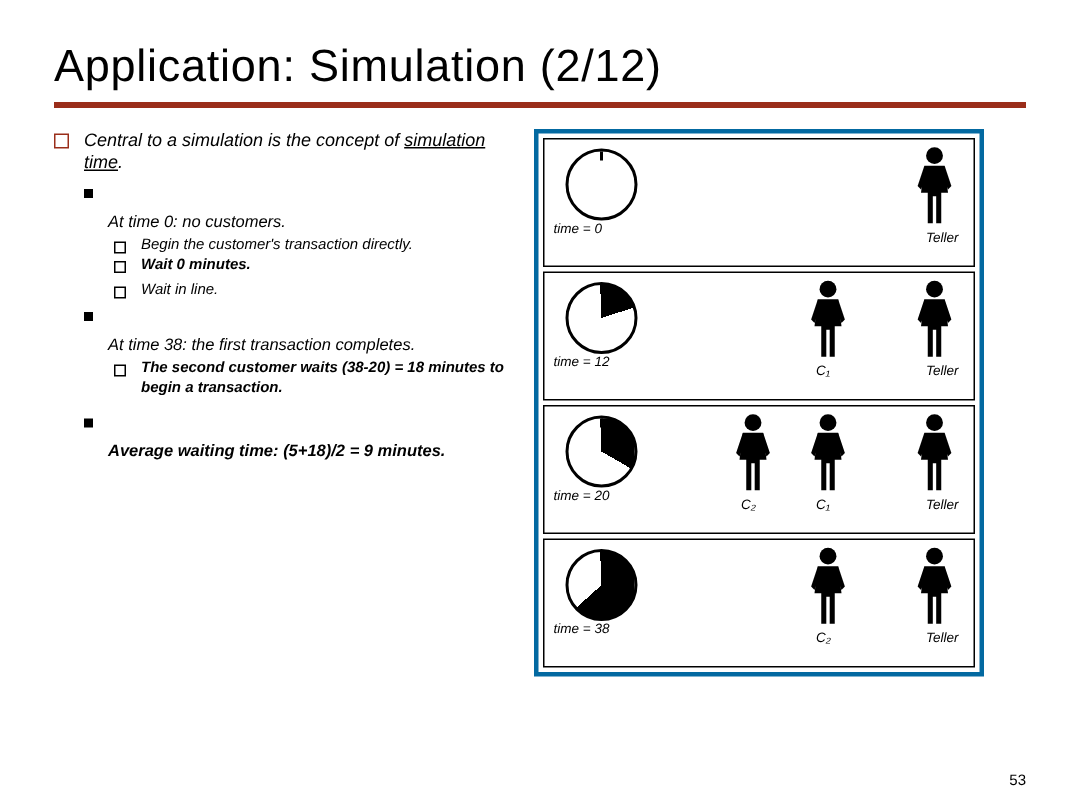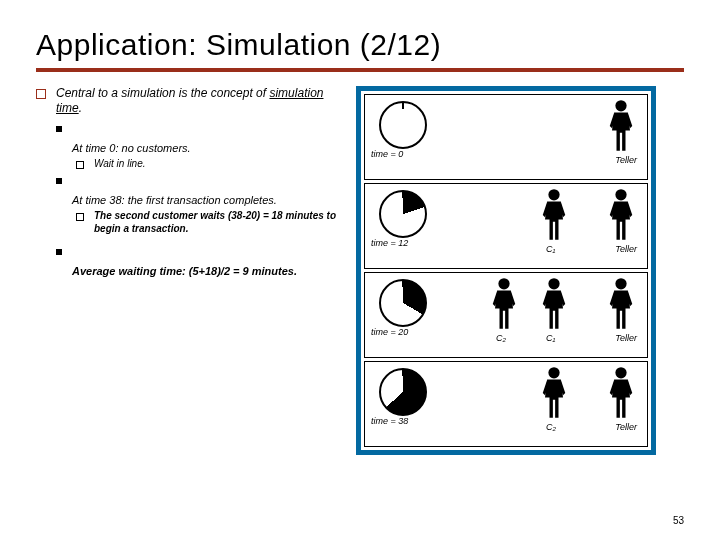--- a/index.html
+++ b/index.html
@@ -83,21 +83,21 @@
   }
   .lvl3 .txt { flex: 1; }
   .lvl3 .txt.bold { font-weight: bold; }
   .lvl2 .txt { flex: 1; margin-top: 20px; }
   .lvl2 .txt.bold { font-weight: bold; }
 
   .right-col {
     flex: 0 0 300px;
   }
   .panels {
-    border: 5px solid #0369a1;
+    border: 3px solid #0369a1;
     padding: 3px;
     display: flex;
     flex-direction: column;
     gap: 3px;
   }
   .panel {
     border: 1px solid #000;
     height: 84px;
     position: relative;
     font-size: 9px;
@@ -172,20 +172,30 @@
       </div>
 
       <div class="lvl2-list" id="bullets-root">
           <div class="lvl2">
             <span class="bullet-solid"></span>
             <span class="txt">At time 0: no customers.</span>
           </div>
           <div class="lvl3-list">
             <div class="lvl3">
               <span class="bullet-open"></span>
+              <span class="txt">Begin the customer's transaction directly.</span>
+            </div>
+            <div class="lvl3">
+              <span class="bullet-open"></span>
+              <span class="txt bold">Wait 0 minutes.</span>
+            </div>
+          </div>
+          <div class="lvl3-list">
+            <div class="lvl3">
+              <span class="bullet-open"></span>
               <span class="txt">Wait in line.</span>
             </div>
           </div>
           <div class="lvl2">
             <span class="bullet-solid"></span>
             <span class="txt">At time 38: the first transaction completes.</span>
           </div>
           <div class="lvl3-list">
             <div class="lvl3">
               <span class="bullet-open"></span>

